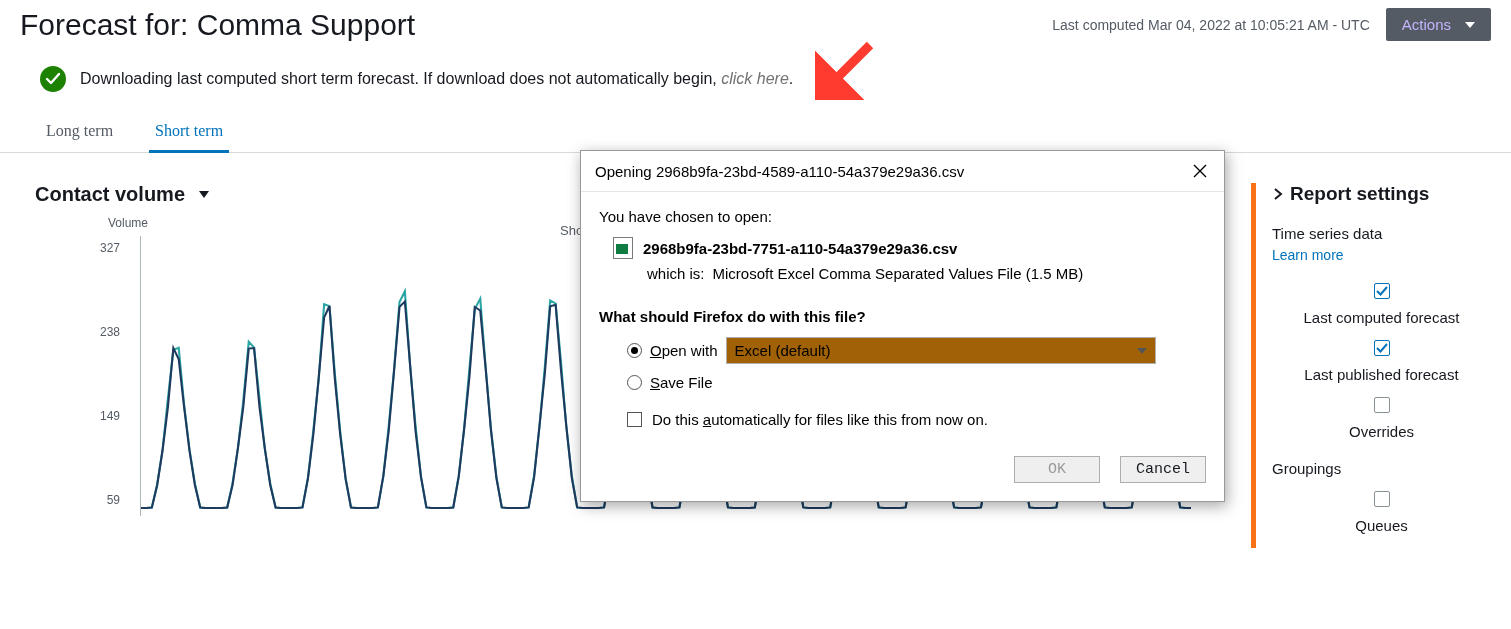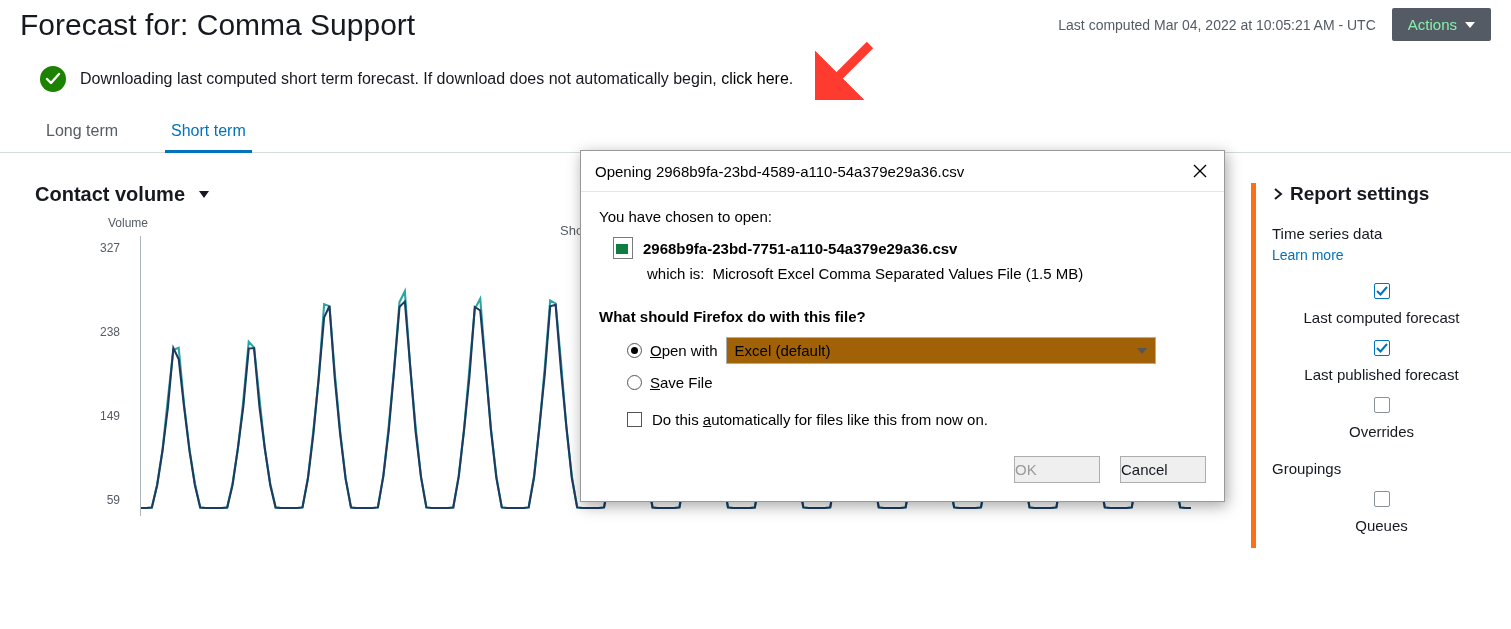--- a/index.html
+++ b/index.html
@@ -28,27 +28,27 @@
     display: flex;
     align-items: center;
     gap: 16px;
   }
   .last-computed {
     font-size: 14px;
     color: #545b64;
   }
   .actions-btn {
     background: #545b64;
-    color: #86efac;
+    color: #c4b5fd;
     border: none;
     padding: 8px 16px;
     font-size: 15px;
     display: flex;
     align-items: center;
-    gap: 8px;
+    gap: 14px;
     cursor: pointer;
     border-radius: 2px;
   }
   .actions-btn .caret {
     width: 0; height: 0;
     border-left: 5px solid transparent;
     border-right: 5px solid transparent;
     border-top: 6px solid #fff;
   }
   .notif {
@@ -61,26 +61,27 @@
   }
   .notif .check {
     width: 26px; height: 26px;
     border-radius: 50%;
     background: #1d8102;
     display: flex;
     align-items: center;
     justify-content: center;
   }
   .notif .check svg { width: 16px; height: 16px; }
-  .notif a { color: #000000; text-decoration: none; }
+  .notif a { color: #737373; text-decoration: none; font-style: italic; }
   .tabs {
     display: flex;
-    gap: 41px;
+    gap: 30px;
     padding: 20px 40px 0 40px;
     border-bottom: 1px solid #d5dbdb;
+    font-family: Liberation Serif, serif;
   }
   .tab {
     font-size: 16px;
     color: #545b64;
     padding: 0 6px 10px 6px;
     cursor: pointer;
   }
   .tab.active {
     color: #0073bb;
     border-bottom: 3px solid #0073bb;
@@ -313,26 +314,27 @@
     width: 15px; height: 15px; border: 1px solid #555;
   }
   .dialog-footer {
     display: flex;
     justify-content: flex-end;
     gap: 20px;
     padding: 10px 18px 18px 18px;
   }
   .dlg-btn {
     min-width: 86px;
-    padding: 4px 0;
+    padding: 4px 7px;
     background: #efefef;
     border: 1px solid #adadad;
     font-size: 15px;
-    text-align: left;
+    text-align: center;
     cursor: pointer;
+    font-family: Liberation Mono, monospace;
   }
   .dlg-btn.disabled { color: #9a9a9a; }
 
   
   .annot-arrow {
     position: absolute;
     left: 815px; top: 40px;
     width: 60px; height: 60px;
     z-index: 50;
     pointer-events: none;

